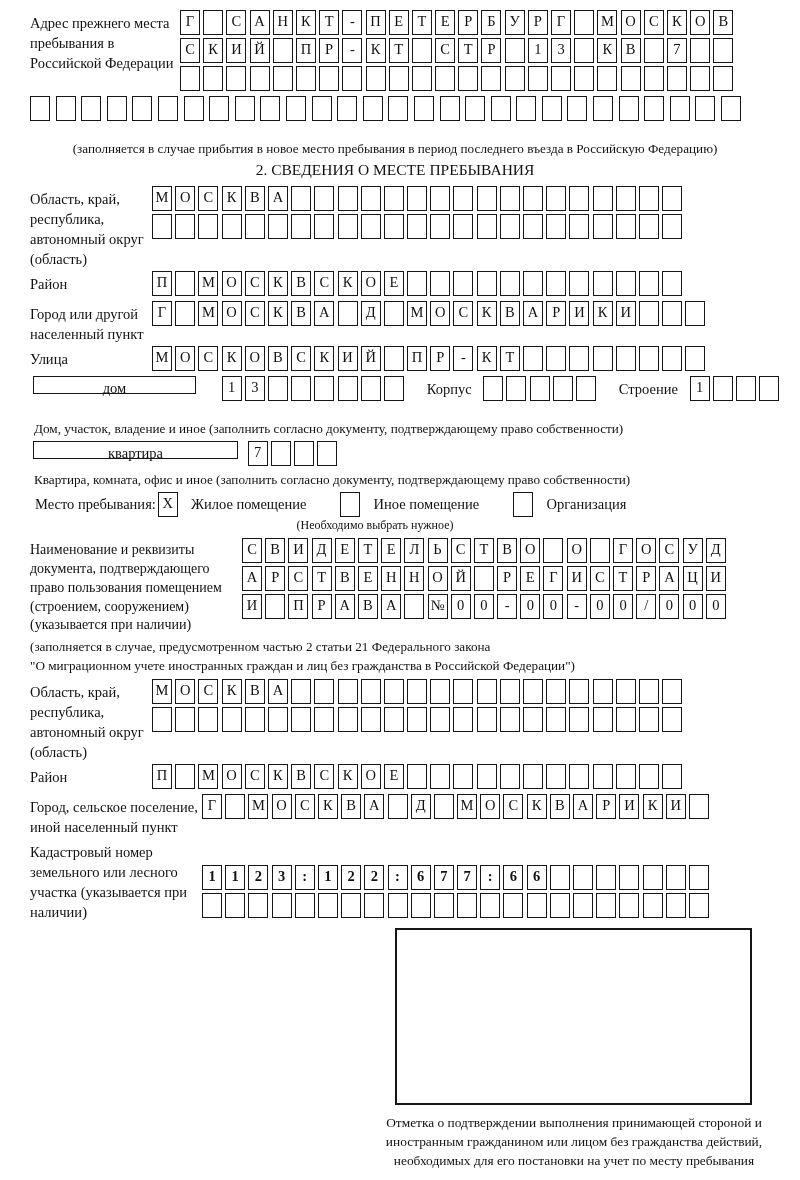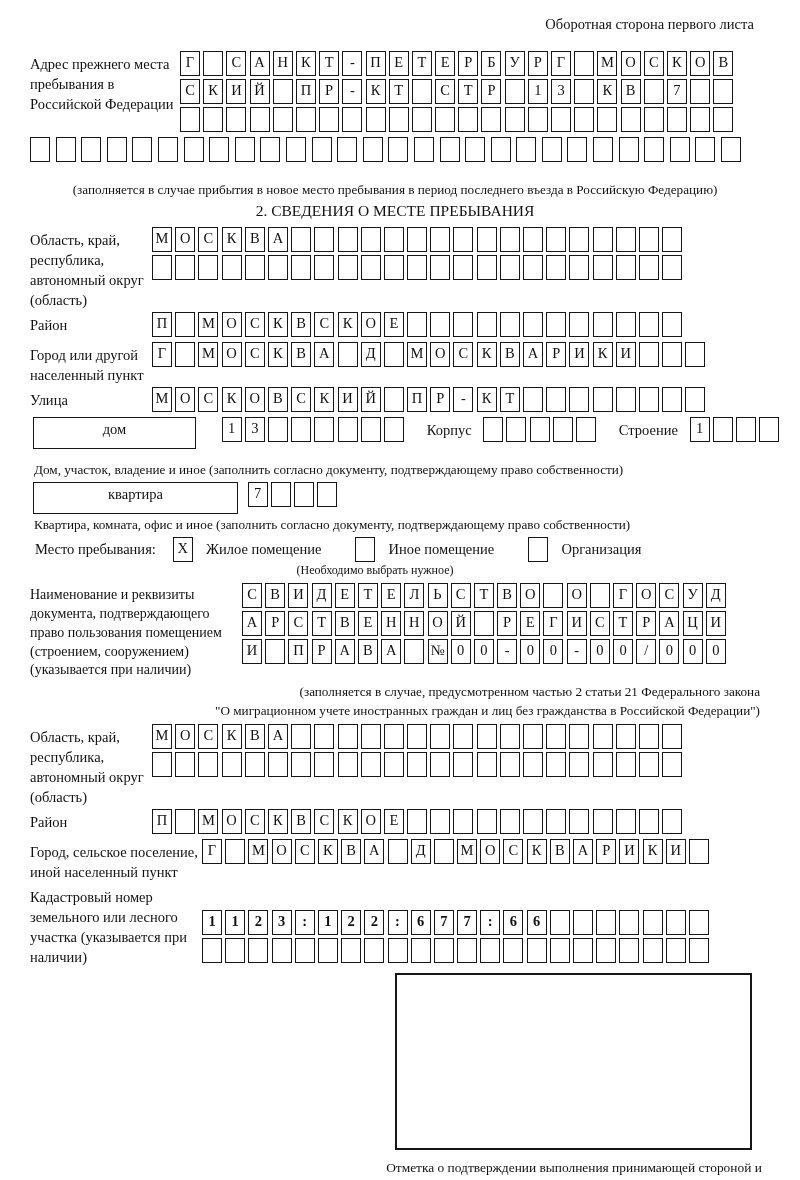--- a/index.html
+++ b/index.html
@@ -32,51 +32,50 @@
 
   .caption{font-size:13.2px;line-height:1.3;}
   .center{text-align:center;margin:16px 0 4px 0;}
   .left-cap{margin:0 0 4px 4px;}
 
   h2,h3{font-weight:normal;text-align:center;margin:4px 0 7px 0;font-size:15.5px;}
   h3{margin-top:8px;}
 
   .widebox{
     display:inline-block;box-sizing:border-box;border:1.8px solid #161616;
-    height:32px;line-height:22px;text-align:center;vertical-align:top;
+    height:18px;line-height:22px;text-align:center;vertical-align:top;
   }
   .dom-box{width:163px;}
   .kv-box{width:205px;}
   .inline-label{display:inline-block;line-height:26px;vertical-align:top;margin:0 8px 16px 16px;}
   .house-row{margin:1px 0 2px 3px;white-space:nowrap;}
   .house-row .boxrow{display:inline-block;}
 
   .stay-row{display:flex;align-items:center;margin:4px 0 0 5px;}
-  .stay-row .lbl{margin-right:17px;}
+  .stay-row .lbl{margin-right:2px;}
   .stay-row .opt-lbl{margin:0 34px 0 10px;}
   .stay-row .opt-lbl:last-child{margin-right:0;}
   .stay-note{text-align:center;font-size:12px;margin:1px 40px 5px 0;}
 
-  .law-note{text-align:right;font-size:13.2px;line-height:1.45;margin-bottom:3px;}
+  .law-note{text-align:left;font-size:13.2px;line-height:1.45;margin-bottom:3px;}
 
   .stamp-box{
     width:357px;height:177px;border:2px solid #161616;
     margin:6px 0 8px 365px;box-sizing:border-box;
   }
   .stamp-caption{
     width:452px;margin-left:318px;text-align:center;
     font-size:13.4px;line-height:1.45;
   }
 </style>
 </head>
 <body>
 
 <div class="page">
 
-  <div class="top-note">Оборотная сторона первого листа</div>
 
   <div class="field">
     <div class="flabel w150">Адрес прежнего места пребывания в Российской Федерации</div>
     <div class="rows">
       <div class="boxrow"><span class="cell">Г</span><span class="cell"></span><span class="cell">С</span><span class="cell">А</span><span class="cell">Н</span><span class="cell">К</span><span class="cell">Т</span><span class="cell">-</span><span class="cell">П</span><span class="cell">Е</span><span class="cell">Т</span><span class="cell">Е</span><span class="cell">Р</span><span class="cell">Б</span><span class="cell">У</span><span class="cell">Р</span><span class="cell">Г</span><span class="cell"></span><span class="cell">М</span><span class="cell">О</span><span class="cell">С</span><span class="cell">К</span><span class="cell">О</span><span class="cell">В</span></div>
       <div class="boxrow"><span class="cell">С</span><span class="cell">К</span><span class="cell">И</span><span class="cell">Й</span><span class="cell"></span><span class="cell">П</span><span class="cell">Р</span><span class="cell">-</span><span class="cell">К</span><span class="cell">Т</span><span class="cell"></span><span class="cell">С</span><span class="cell">Т</span><span class="cell">Р</span><span class="cell"></span><span class="cell">1</span><span class="cell">3</span><span class="cell"></span><span class="cell">К</span><span class="cell">В</span><span class="cell"></span><span class="cell">7</span><span class="cell"></span><span class="cell"></span></div>
       <div class="boxrow"><span class="cell"></span><span class="cell"></span><span class="cell"></span><span class="cell"></span><span class="cell"></span><span class="cell"></span><span class="cell"></span><span class="cell"></span><span class="cell"></span><span class="cell"></span><span class="cell"></span><span class="cell"></span><span class="cell"></span><span class="cell"></span><span class="cell"></span><span class="cell"></span><span class="cell"></span><span class="cell"></span><span class="cell"></span><span class="cell"></span><span class="cell"></span><span class="cell"></span><span class="cell"></span><span class="cell"></span></div>
     </div>
   </div>
   <div class="boxrow fullrow"><span class="cell"></span><span class="cell"></span><span class="cell"></span><span class="cell"></span><span class="cell"></span><span class="cell"></span><span class="cell"></span><span class="cell"></span><span class="cell"></span><span class="cell"></span><span class="cell"></span><span class="cell"></span><span class="cell"></span><span class="cell"></span><span class="cell"></span><span class="cell"></span><span class="cell"></span><span class="cell"></span><span class="cell"></span><span class="cell"></span><span class="cell"></span><span class="cell"></span><span class="cell"></span><span class="cell"></span><span class="cell"></span><span class="cell"></span><span class="cell"></span><span class="cell"></span></div>

